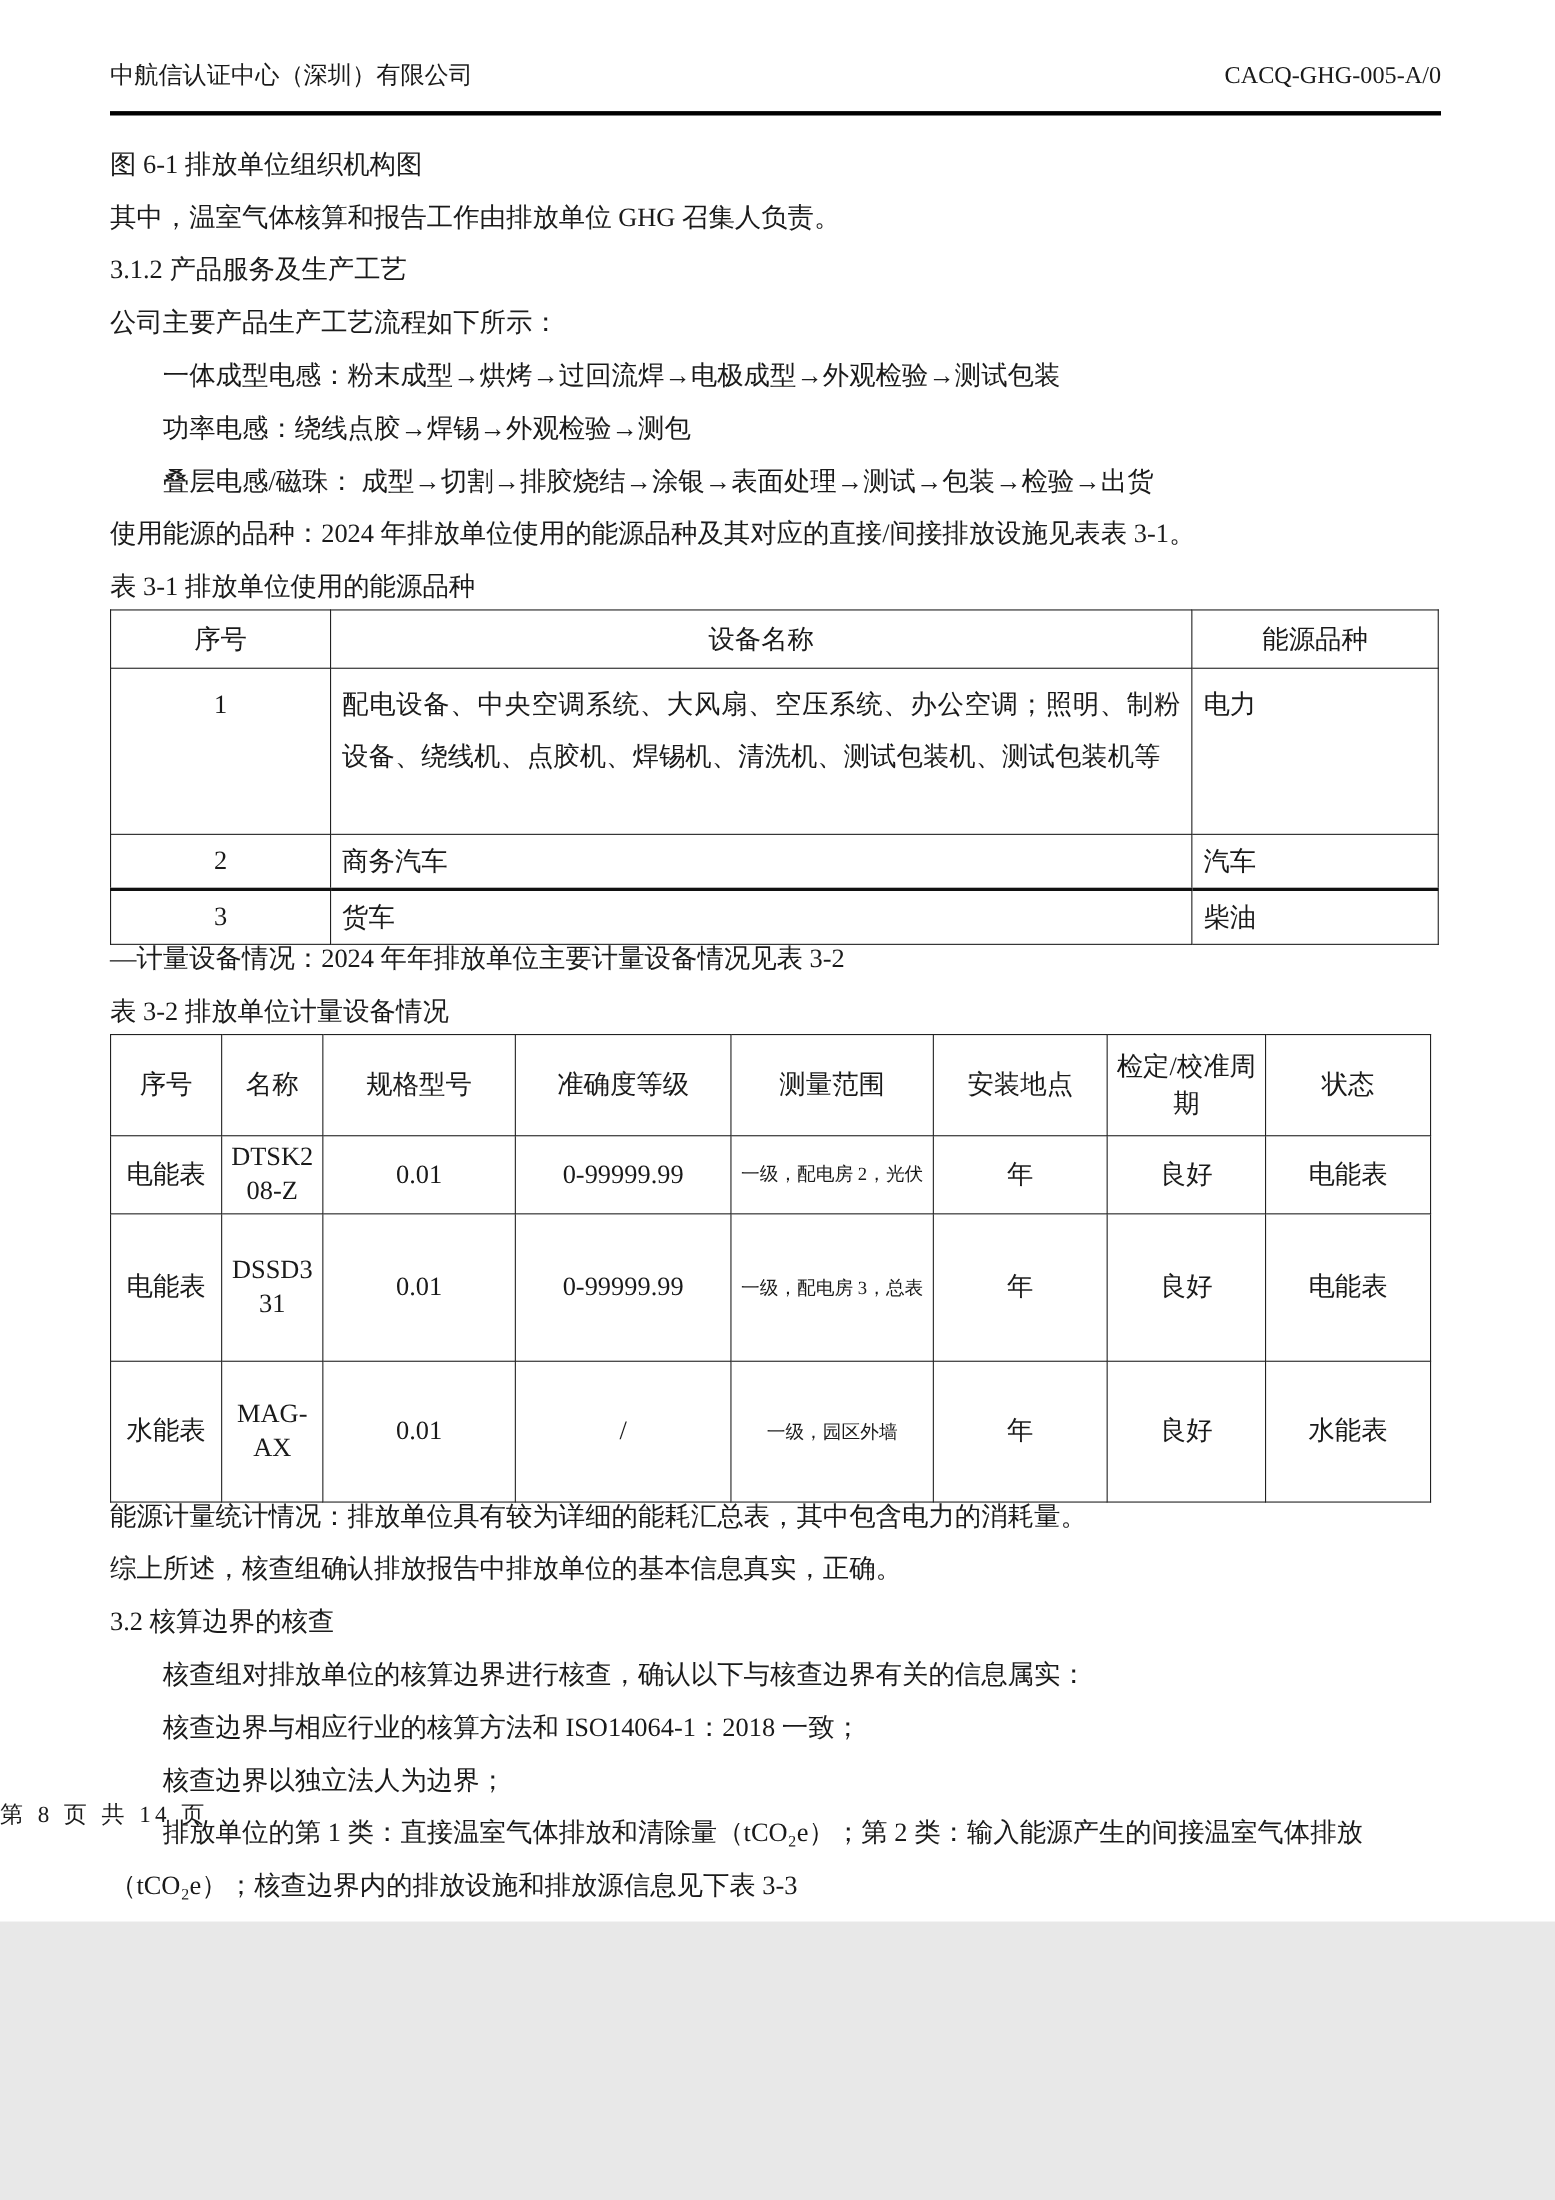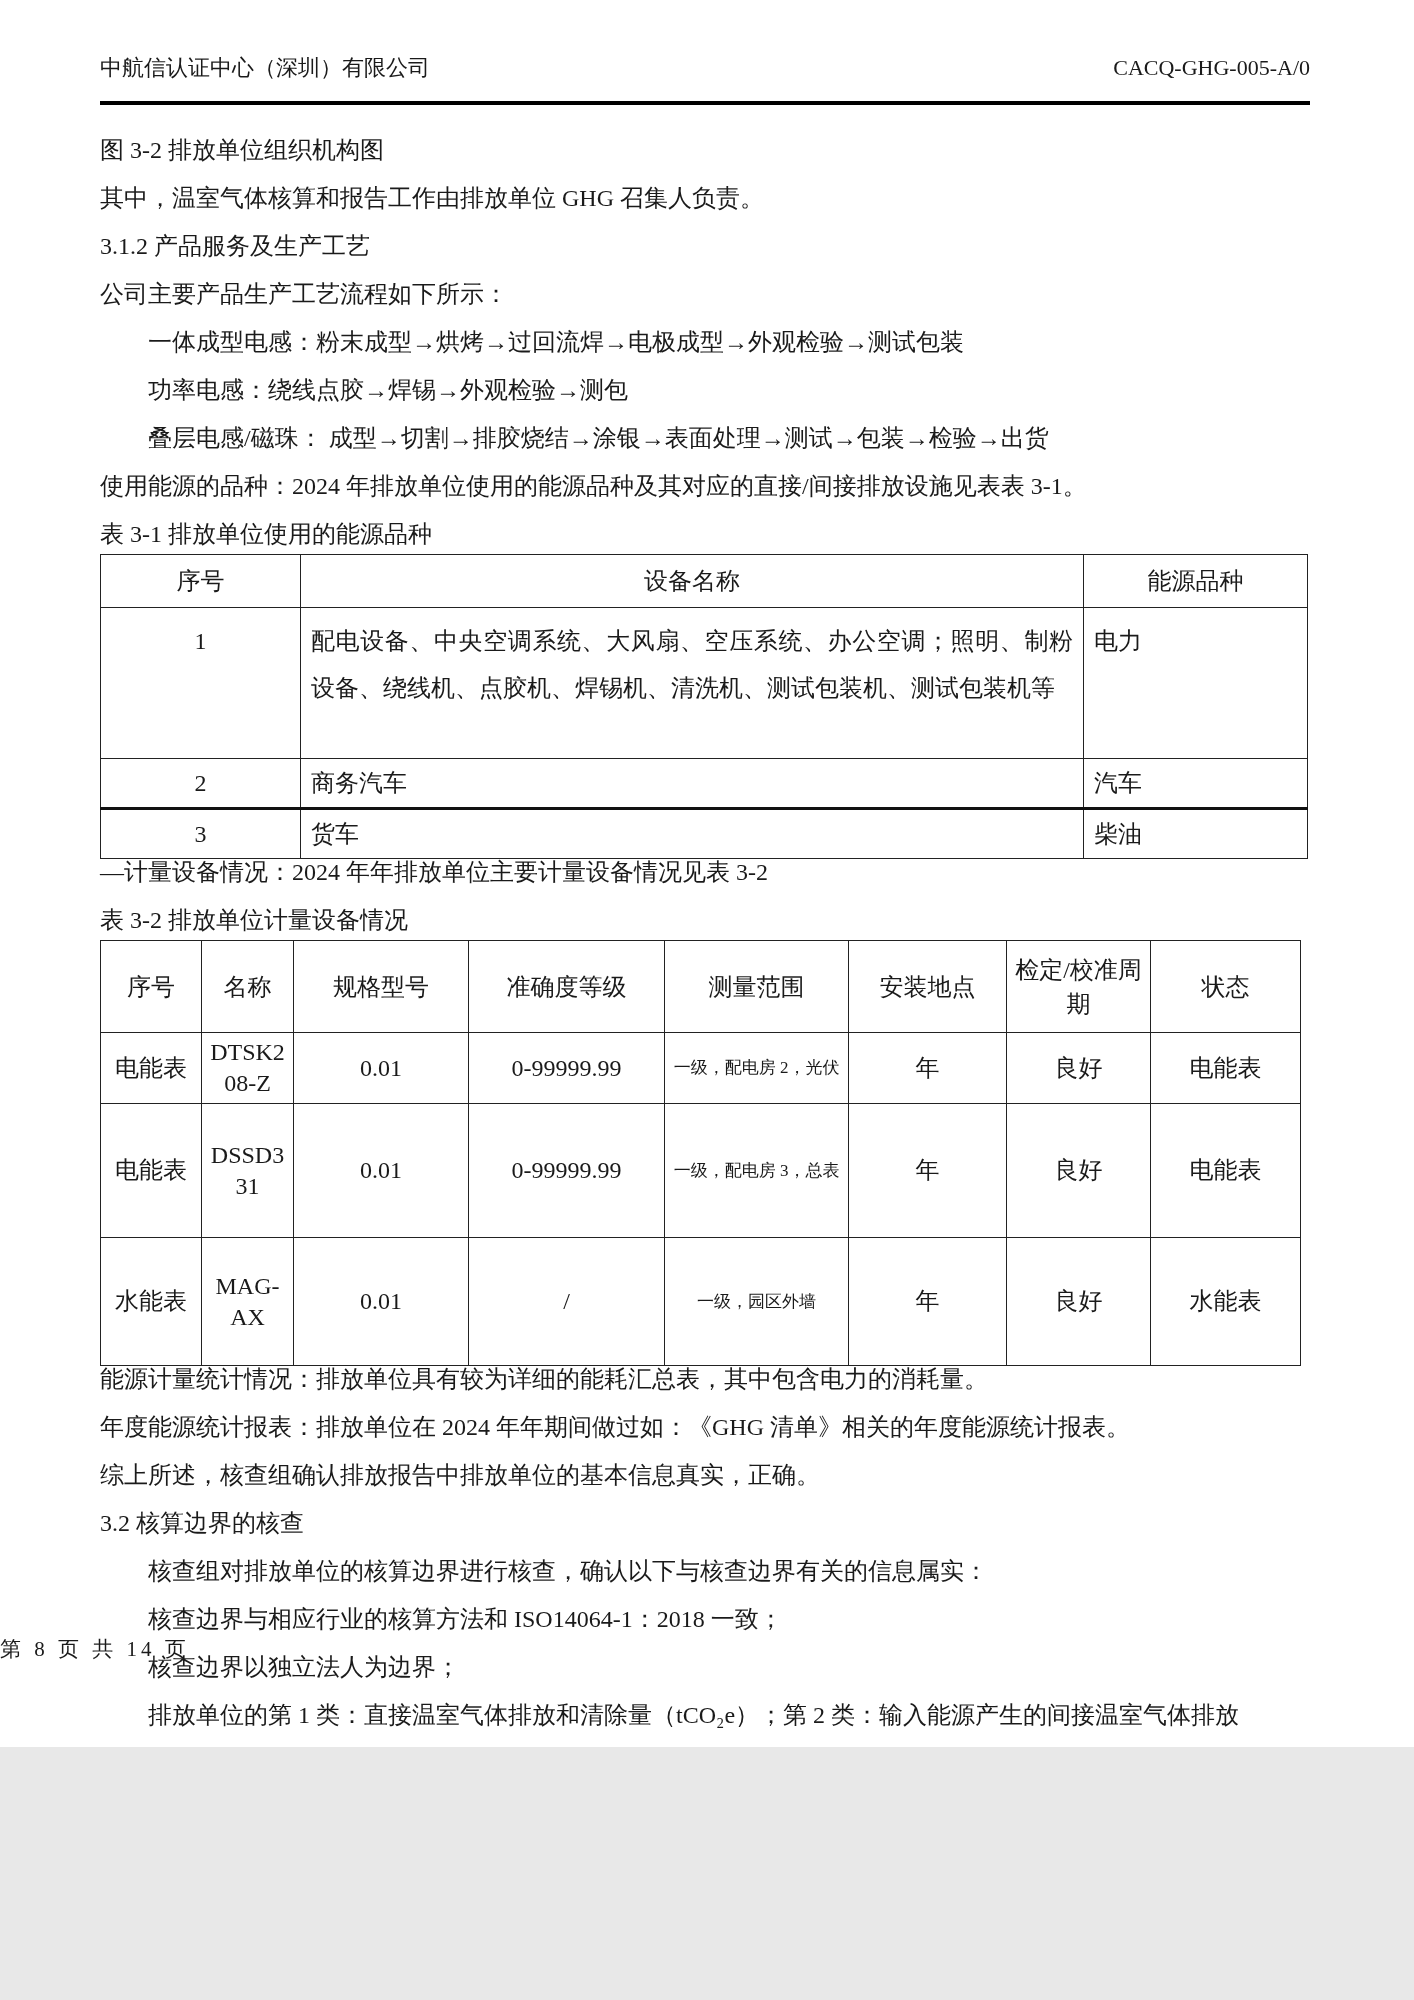--- a/index.html
+++ b/index.html
@@ -50,21 +50,21 @@
 <div class="page">
   <div class="content">
 
     <div class="page-header">
       <span>中航信认证中心（深圳）有限公司</span>
       <span>CACQ-GHG-005-A/0</span>
     </div>
 
     <div class="body-text">
 
-      <p class="line">图 3-2 排放单位组织机构图</p>
+      <p class="line">图 6-1 排放单位组织机构图</p>
       <p class="line">其中，温室气体核算和报告工作由排放单位 GHG 召集人负责。</p>
       <p class="line">3.1.2 产品服务及生产工艺</p>
       <p class="line">公司主要产品生产工艺流程如下所示：</p>
       <p class="line indent">一体成型电感：粉末成型→烘烤→过回流焊→电极成型→外观检验→测试包装</p>
       <p class="line indent">功率电感：绕线点胶→焊锡→外观检验→测包</p>
       <p class="line indent">叠层电感/磁珠： 成型→切割→排胶烧结→涂银→表面处理→测试→包装→检验→出货</p>
       <p class="line">使用能源的品种：2024 年排放单位使用的能源品种及其对应的直接/间接排放设施见表表 3-1。</p>
 
       <p class="line caption">表 3-1 排放单位使用的能源品种</p>
 
@@ -151,21 +151,20 @@
           <td>/</td>
           <td class="small">一级，园区外墙</td>
           <td>年</td>
           <td>良好</td>
           <td>水能表</td>
         </tr>
       </tbody>
         </table>
 
       <p class="line m-after-table">能源计量统计情况：排放单位具有较为详细的能耗汇总表，其中包含电力的消耗量。</p>
-      <p class="line">年度能源统计报表：排放单位在 2024 年年期间做过如：《GHG 清单》相关的年度能源统计报表。</p>
       <p class="line">综上所述，核查组确认排放报告中排放单位的基本信息真实，正确。</p>
       <p class="line">3.2 核算边界的核查</p>
       <p class="line indent">核查组对排放单位的核算边界进行核查，确认以下与核查边界有关的信息属实：</p>
       <p class="line indent">核查边界与相应行业的核算方法和 ISO14064-1：2018 一致；</p>
       <p class="line indent">核查边界以独立法人为边界；</p>
       <p class="line indent">排放单位的第 1 类：直接温室气体排放和清除量（tCO₂e）；第 2 类：输入能源产生的间接温室气体排放</p>
       <p class="line">（tCO₂e）；核查边界内的排放设施和排放源信息见下表 3-3</p>
 
     </div>
   </div>

